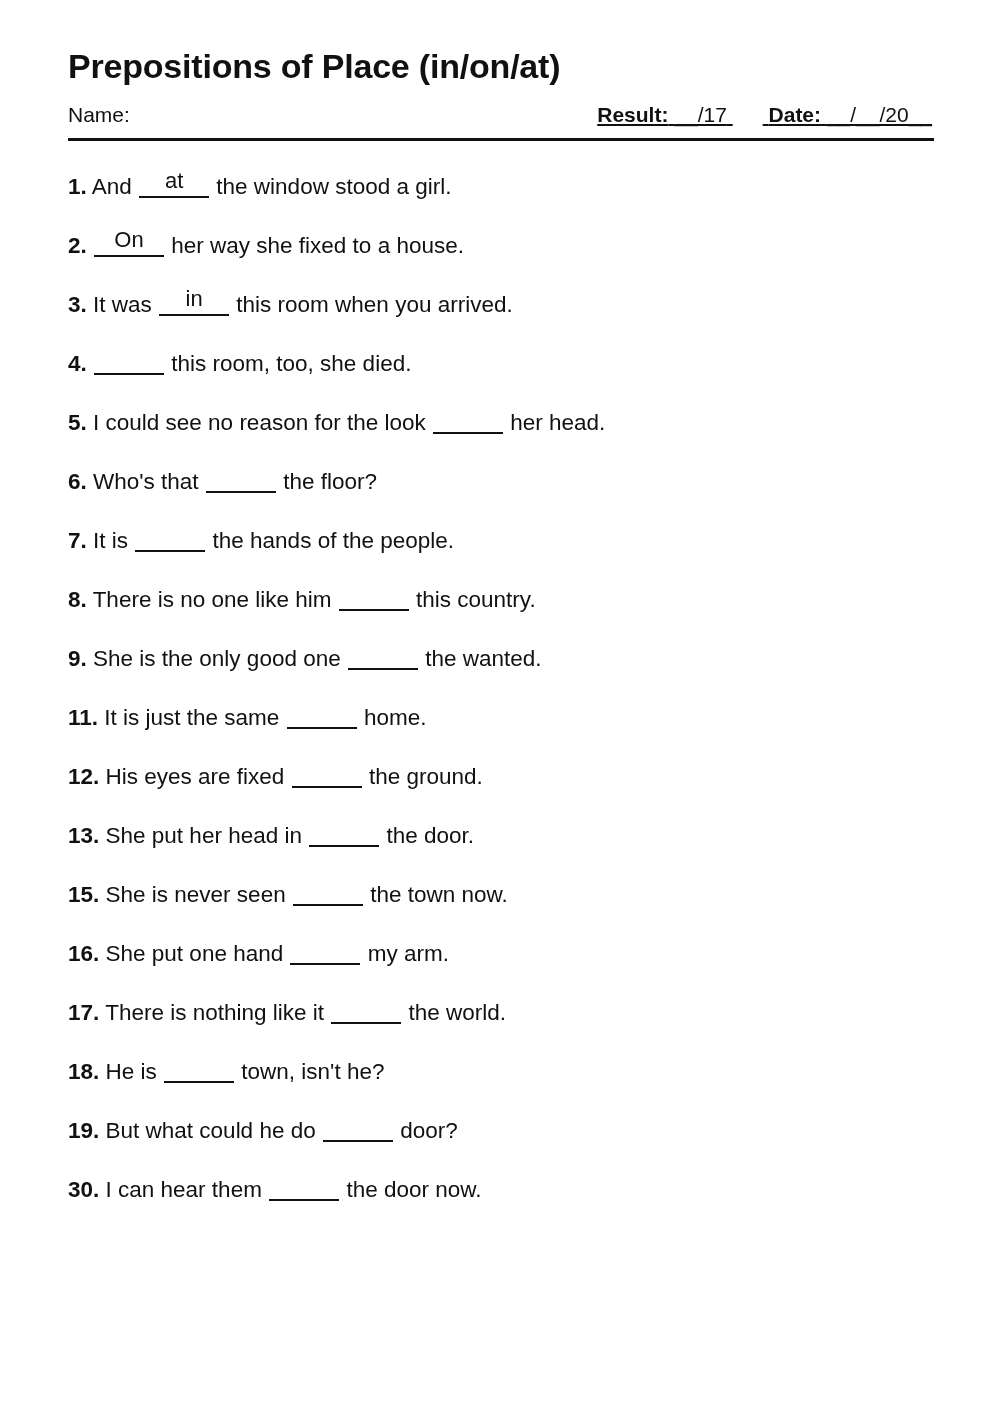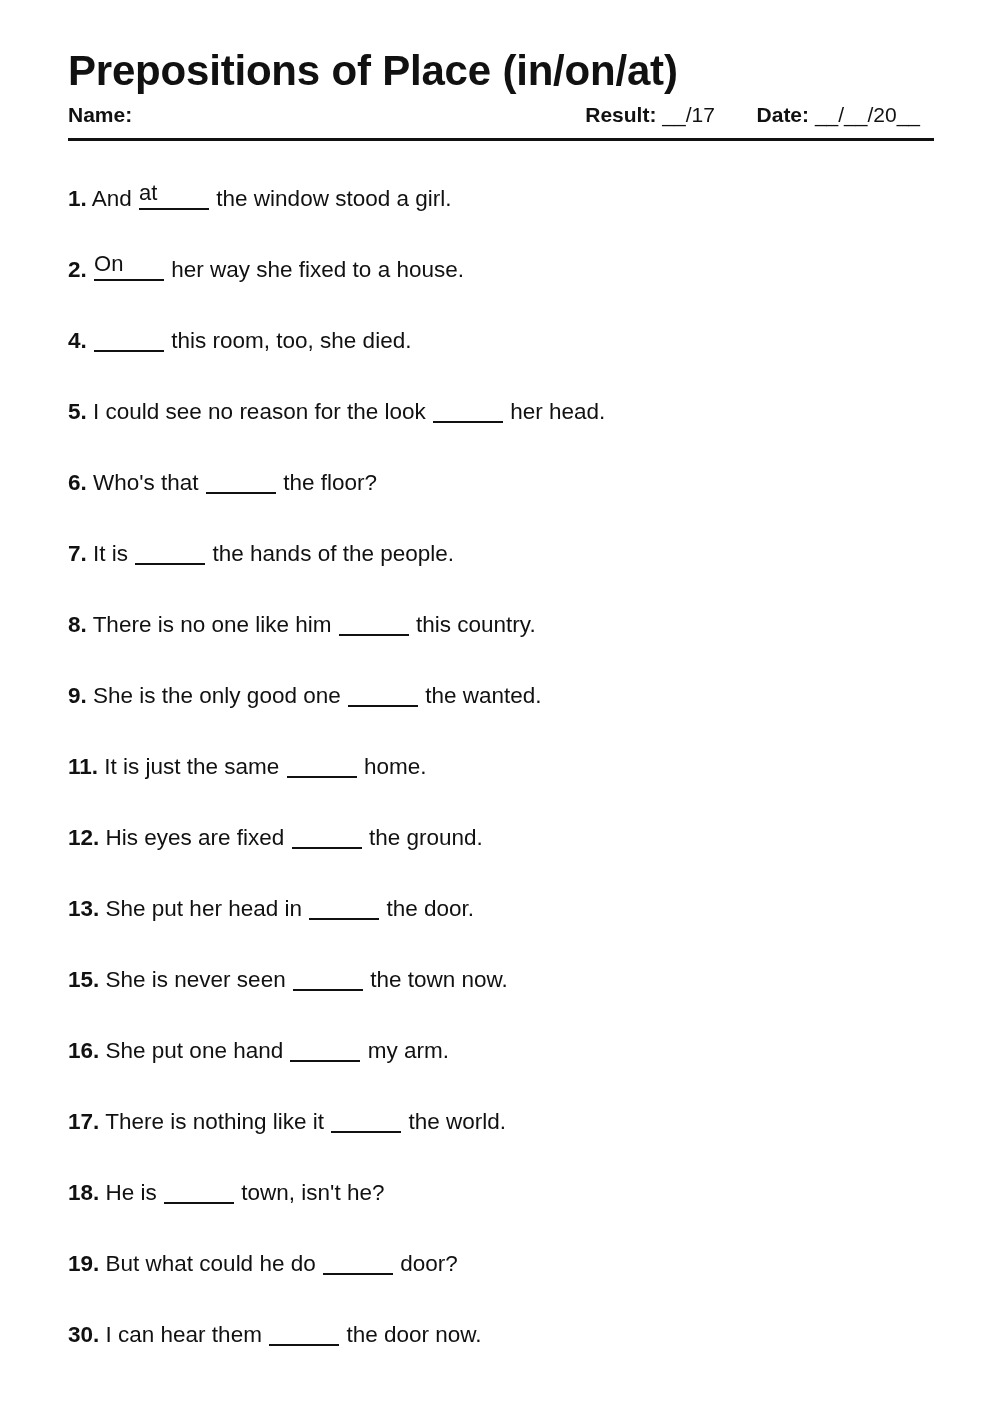--- a/index.html
+++ b/index.html
@@ -1,30 +1,30 @@
 <!DOCTYPE html>
 <html><head>
 <meta charset="utf-8">
 <style>
   html, body { margin: 0; padding: 0; background: #ffffff; }
   body { width: 1000px; height: 1414px; position: relative; font-family: "Liberation Sans", sans-serif; color: #111111; }
   .page { position: absolute; left: 68px; top: 0; width: 866px; }
-  .title { position: absolute; top: 47px; left: 0; font-size: 42px; font-weight: bold; letter-spacing: -0.2px; white-space: nowrap; }
+  .title { position: absolute; top: 47px; left: 0; font-size: 34px; font-weight: bold; letter-spacing: -0.2px; white-space: nowrap; }
   .meta-row { position: absolute; top: 103px; left: 0; width: 866px; height: 26px; font-size: 21px; }
-  .name-label { position: absolute; left: 0; top: 0; font-weight: bold; }
-  .meta-right { position: absolute; right: 14px; top: 0; white-space: nowrap; }
+  .name-label { position: absolute; left: 0; top: 0; font-weight: normal; }
+  .meta-right { position: absolute; right: 2px; top: 0; white-space: nowrap; text-decoration: underline; }
   .meta-right b { font-weight: bold; }
   .meta-gap { display: inline-block; width: 30px; }
   .rule { position: absolute; top: 138px; left: 0; width: 866px; height: 3px; background: #111111; }
   .questions { position: absolute; top: 170px; left: 0; width: 866px; }
-  .q { height: 59px; font-size: 22.5px; line-height: 30px; white-space: nowrap; margin-top: 12px; }
+  .q { height: 59px; font-size: 22.5px; line-height: 30px; white-space: nowrap; }
   .q .num { font-weight: bold; }
   .blank { display: inline-block; position: relative; width: 70px; height: 24px; vertical-align: baseline; margin: 0 1px; }
   .blank::after { content: ""; position: absolute; left: 0; right: 0; bottom: -4px; height: 2px; background: #111111; }
-  .blank .ans { position: absolute; left: 0; right: 0; bottom: 2px; text-align: left; font-size: 22px; line-height: 22px; }
+  .blank .ans { position: absolute; left: 0; right: 0; bottom: 2px; text-align: center; font-size: 22px; line-height: 22px; }
 </style>
 </head>
 <body>
 
 <div class="page">
   <div class="title">Prepositions of Place (in/on/at)</div>
 
   <div class="meta-row">
     <span class="name-label">Name:</span>
     <span class="meta-right">
@@ -34,20 +34,21 @@
       <b>Date:</b>
       <span>__/__/20__</span>
     </span>
   </div>
 
   <div class="rule"></div>
 
   <div class="questions">
     <div class="q"><span class="num">1.</span> <span>And </span><span class="blank"><span class="ans">at</span></span><span> the window stood a girl.</span></div>
     <div class="q"><span class="num">2.</span> <span> </span><span class="blank"><span class="ans">On</span></span><span> her way she fixed to a house.</span></div>
+    <div class="q"><span class="num">3.</span> <span>It was </span><span class="blank"><span class="ans">in</span></span><span> this room when you arrived.</span></div>
     <div class="q"><span class="num">4.</span> <span> </span><span class="blank"><span class="ans"></span></span><span> this room, too, she died.</span></div>
     <div class="q"><span class="num">5.</span> <span>I could see no reason for the look </span><span class="blank"><span class="ans"></span></span><span> her head.</span></div>
     <div class="q"><span class="num">6.</span> <span>Who's that </span><span class="blank"><span class="ans"></span></span><span> the floor?</span></div>
     <div class="q"><span class="num">7.</span> <span>It is </span><span class="blank"><span class="ans"></span></span><span> the hands of the people.</span></div>
     <div class="q"><span class="num">8.</span> <span>There is no one like him </span><span class="blank"><span class="ans"></span></span><span> this country.</span></div>
     <div class="q"><span class="num">9.</span> <span>She is the only good one </span><span class="blank"><span class="ans"></span></span><span> the wanted.</span></div>
     <div class="q"><span class="num">11.</span> <span>It is just the same </span><span class="blank"><span class="ans"></span></span><span> home.</span></div>
     <div class="q"><span class="num">12.</span> <span>His eyes are fixed </span><span class="blank"><span class="ans"></span></span><span> the ground.</span></div>
     <div class="q"><span class="num">13.</span> <span>She put her head in </span><span class="blank"><span class="ans"></span></span><span> the door.</span></div>
     <div class="q"><span class="num">15.</span> <span>She is never seen </span><span class="blank"><span class="ans"></span></span><span> the town now.</span></div>

